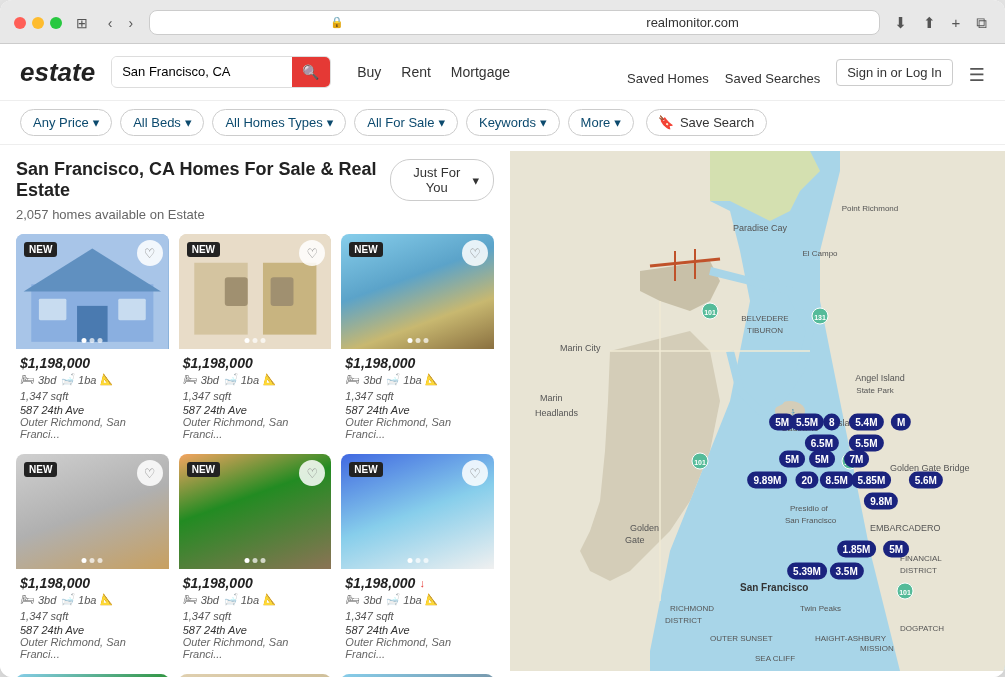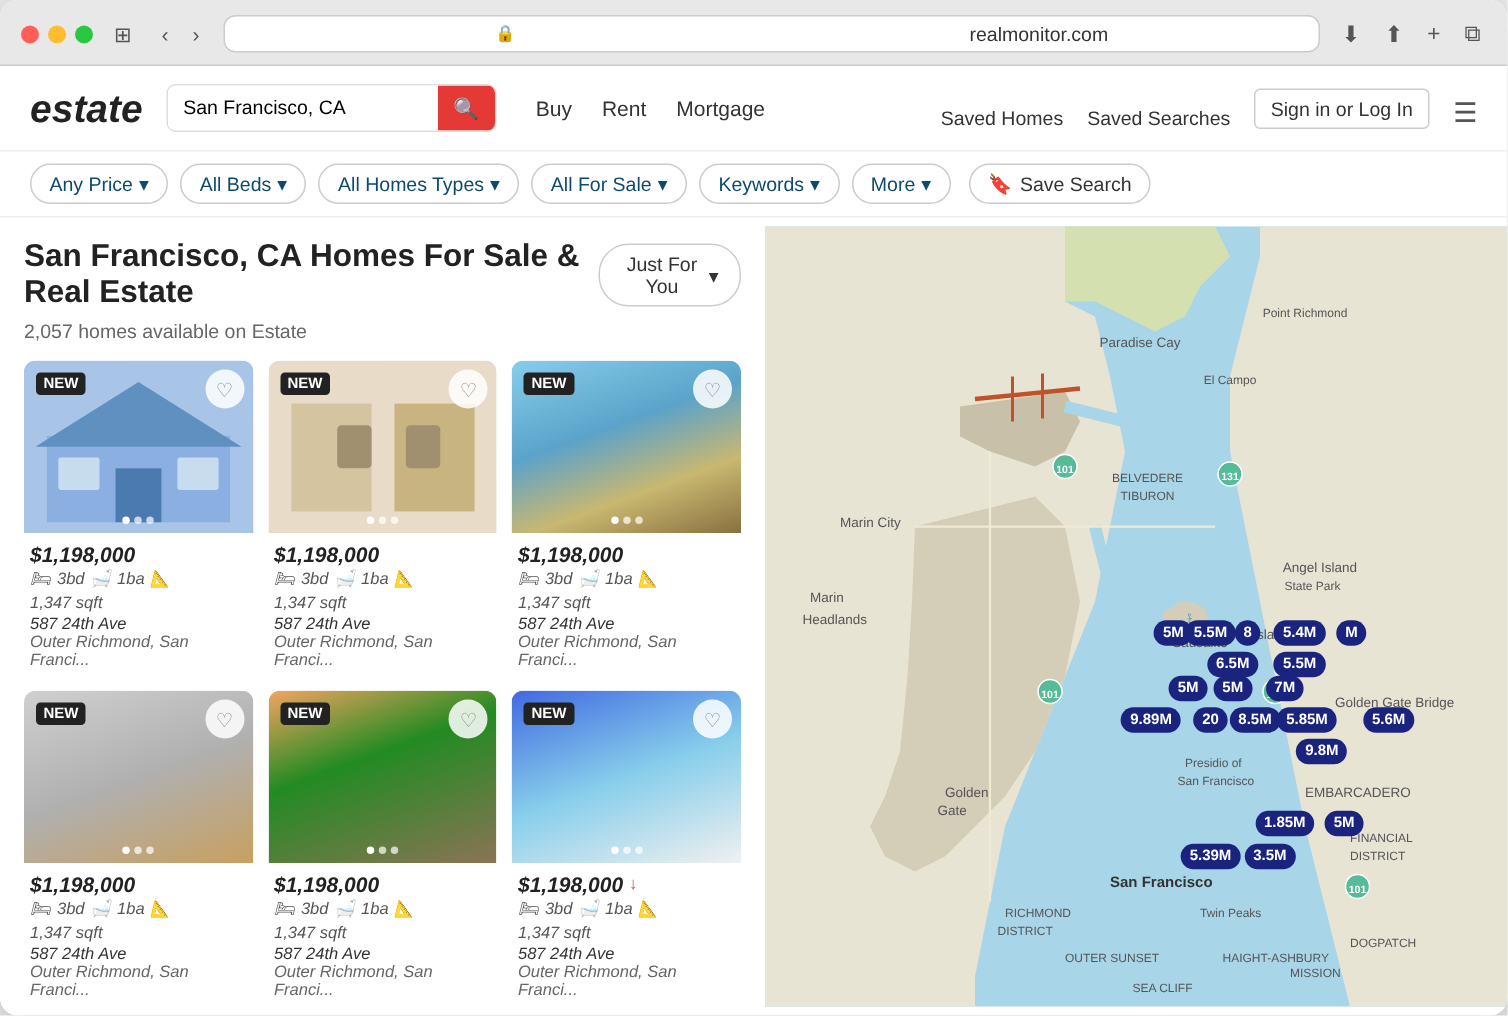--- a/index.html
+++ b/index.html
@@ -217,21 +217,21 @@
     }
 
     .listings-header {
       display: flex;
       align-items: center;
       justify-content: space-between;
       margin-bottom: 6px;
     }
 
     .listings-title {
-      font-size: 21px;
+      font-size: 18px;
       font-weight: 700;
       color: #222;
     }
 
     .just-for-you-btn {
       background: #fff;
       border: 1px solid #ccc;
       border-radius: 20px;
       padding: 5px 14px;
       font-size: 13px;

